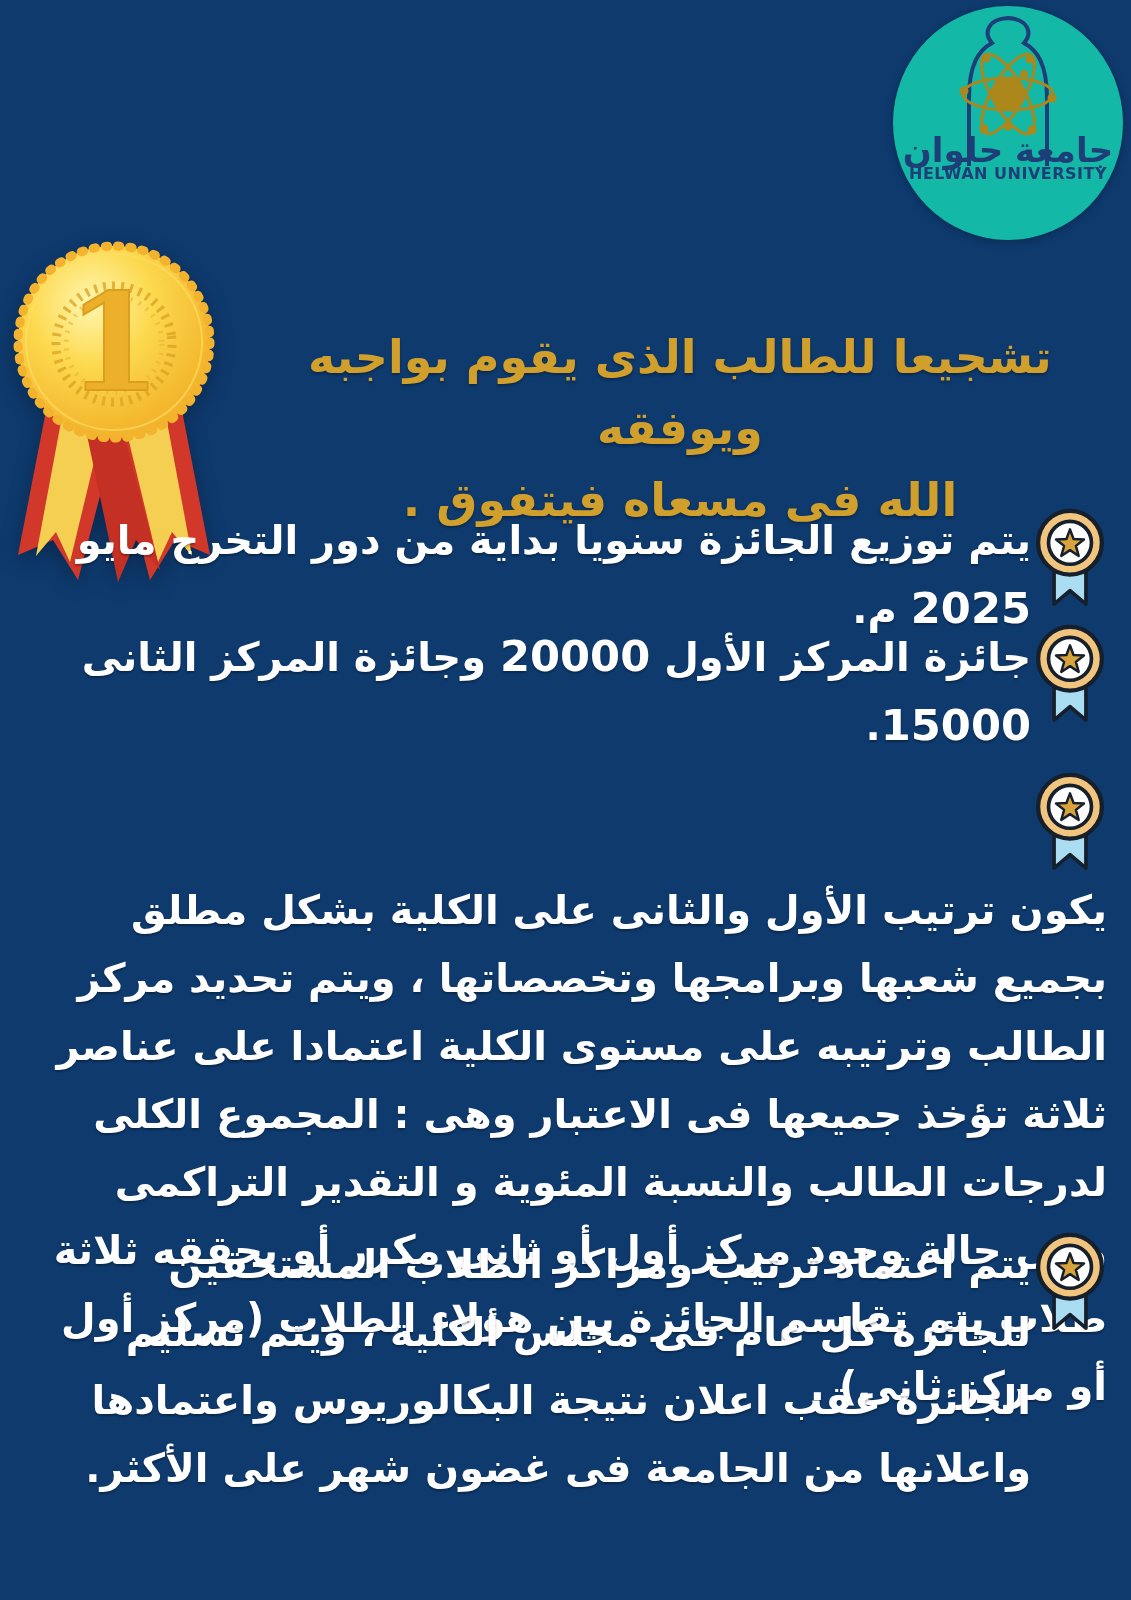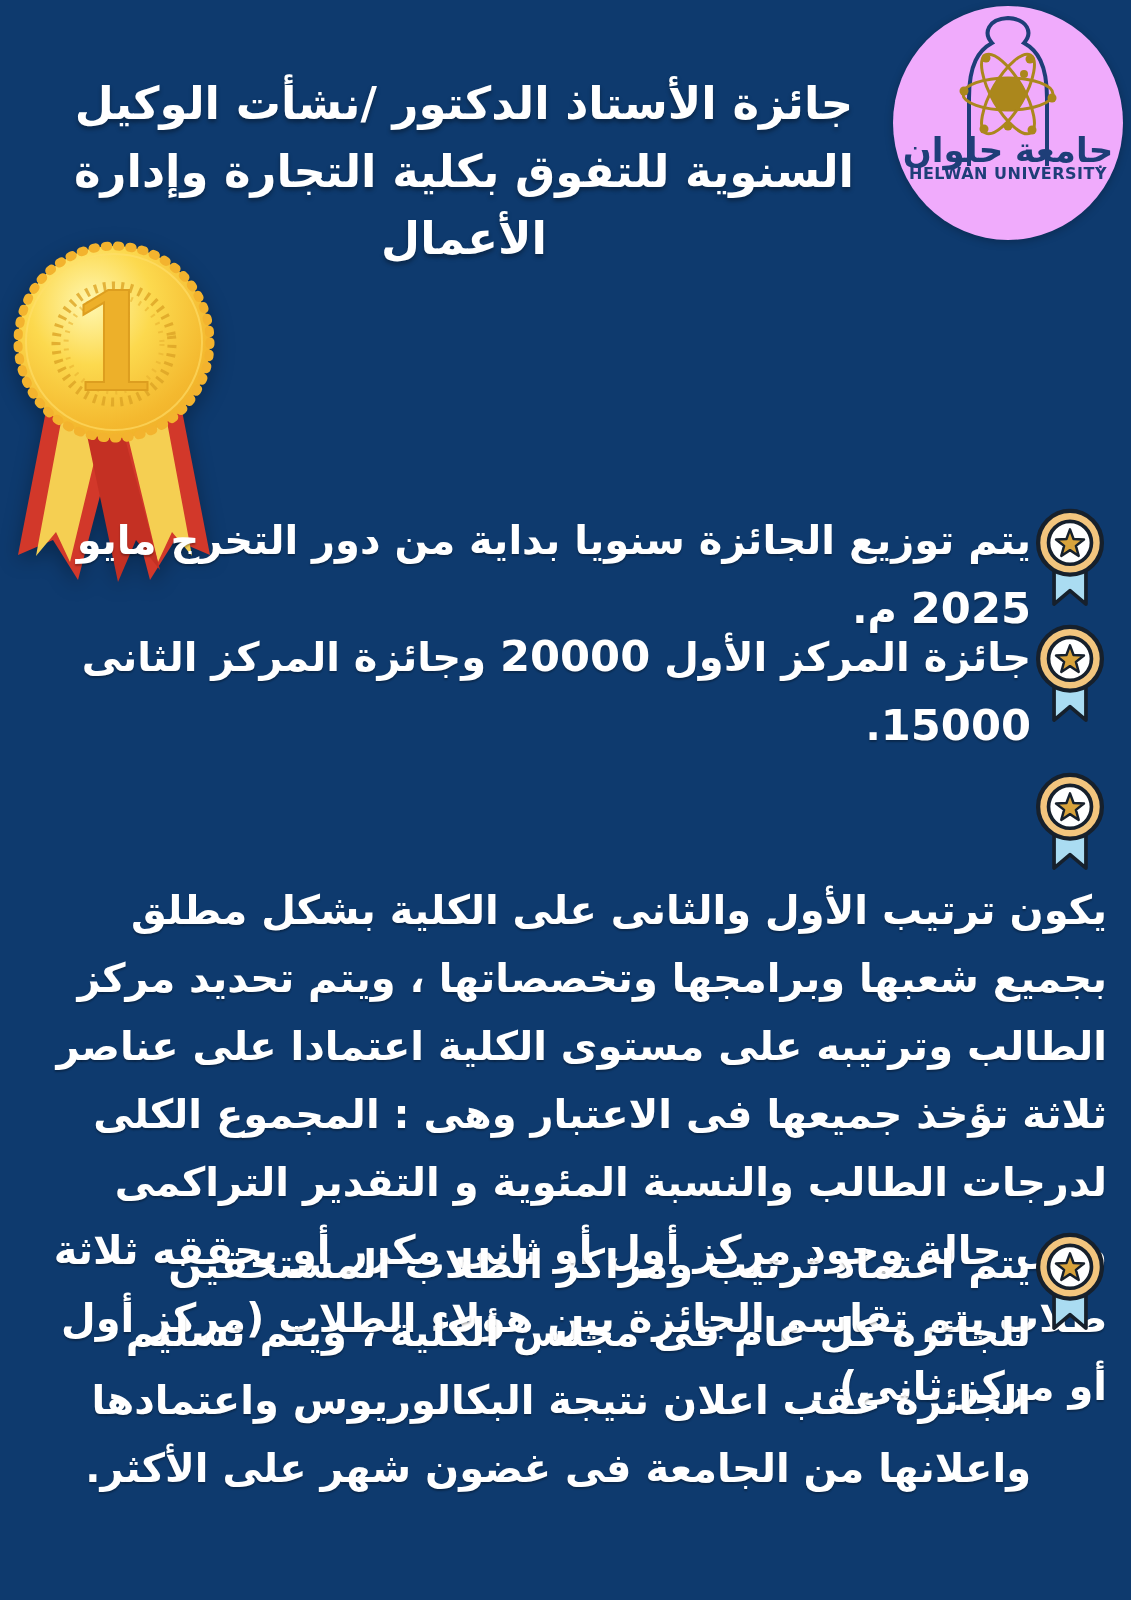--- a/index.html
+++ b/index.html
@@ -17,21 +17,21 @@
   .title{
     position:absolute;top:70px;right:258px;width:818px;
     color:#ffffff;font-weight:bold;font-size:45px;line-height:1.5;
     text-align:center;white-space:pre-line;
     text-shadow:0 3px 4px rgba(0,0,0,.35);
   }
 
   
   .logo{
     position:absolute;top:6px;left:893px;width:230px;height:234px;
-    background:#f0abfc;border-radius:50%;
+    background:#14b8a6;border-radius:50%;
     box-shadow:0 2px 8px rgba(0,0,0,.25);
   }
   .logo svg{position:absolute;top:0;left:0;}
   .logo-ar{
     position:absolute;top:126px;left:0;width:100%;
     text-align:center;color:#1e3e78;font-weight:bold;font-size:34px;line-height:1.1;
   }
   .logo-en{
     position:absolute;top:158px;left:0;width:100%;
     text-align:center;color:#1e3e78;font-weight:bold;font-size:16px;
@@ -75,22 +75,20 @@
       <path d="M17,48 h26 v32 l-13,-11 l-13,11 z" fill="#aadcf2" stroke="#16202c" stroke-width="3" stroke-linejoin="round"></path>
       <circle cx="30" cy="30" r="26" fill="#f2c57e" stroke="#16202c" stroke-width="3.5"></circle>
       <circle cx="30" cy="30" r="17.5" fill="#ffffff" stroke="#16202c" stroke-width="3"></circle>
       <path d="M30,19 L32.9,26.9 L41.4,27.3 L34.8,32.5 L37.1,40.7 L30,36 L22.9,40.7 L25.2,32.5 L18.6,27.3 L27.1,26.9 Z" fill="#d8a33c" stroke="#16202c" stroke-width="2" stroke-linejoin="round"></path>
     </symbol>
   </defs>
 </svg>
 
 <div class="page">
 
-  <div class="title">جائزة الأستاذ الدكتور /نشأت الوكيل
-السنوية للتفوق بكلية التجارة وإدارة الأعمال</div>
 
   <div class="logo">
     <svg width="230" height="234" viewBox="0 0 230 234">
 
       <path d="M76,160 L76,92 C76,58 86,44 99,37 C90,27 95,13 115,12 C135,13 140,27 131,37 C144,44 154,58 154,92 L154,160" fill="none" stroke="#1e3e78" stroke-width="4"></path>
 
       <g stroke="#ab871c" stroke-width="3" fill="none">
         <ellipse cx="115" cy="88" rx="45" ry="16"></ellipse>
         <ellipse cx="115" cy="88" rx="45" ry="16" transform="rotate(60 115 88)"></ellipse>
         <ellipse cx="115" cy="88" rx="45" ry="16" transform="rotate(120 115 88)"></ellipse>
@@ -135,20 +133,22 @@
       <circle cx="106" cy="102" r="96" fill="none" stroke="#f3b32e" stroke-width="9" stroke-dasharray="2.5,9.8" stroke-linecap="round"></circle>
       <circle cx="106" cy="102" r="88" fill="none" stroke="#ffe06a" stroke-width="2" opacity="0.6"></circle>
 
       <circle cx="106" cy="104" r="58" fill="none" stroke="#dca426" stroke-width="9" stroke-dasharray="3,6" opacity="0.8" transform="rotate(-8 106 104)"></circle>
       <circle cx="106" cy="104" r="48" fill="none" stroke="#e8b231" stroke-width="5" stroke-dasharray="2,7" opacity="0.6"></circle>
 
       <text x="106" y="150" text-anchor="middle" font-family="'DejaVu Serif', serif" font-weight="bold" font-size="135" fill="#edb02a" stroke="#dd9e1f" stroke-width="2">1</text>
     </svg>
   </div>
 
+  <div class="tagline">تشجيعا للطالب الذى يقوم بواجبه ويوفقه
+الله فى مسعاه فيتفوق .</div>
 
   <div class="row row-1">
     <span class="bicon">
       <svg width="74" height="103">
           <use href="#award-icon" width="74" height="103"></use>
         </svg>
     </span>
     <div class="btext boost-digits">يتم توزيع الجائزة سنويا بداية من دور التخرج مايو <span class="num">2025</span> م.</div>
   </div>
 

